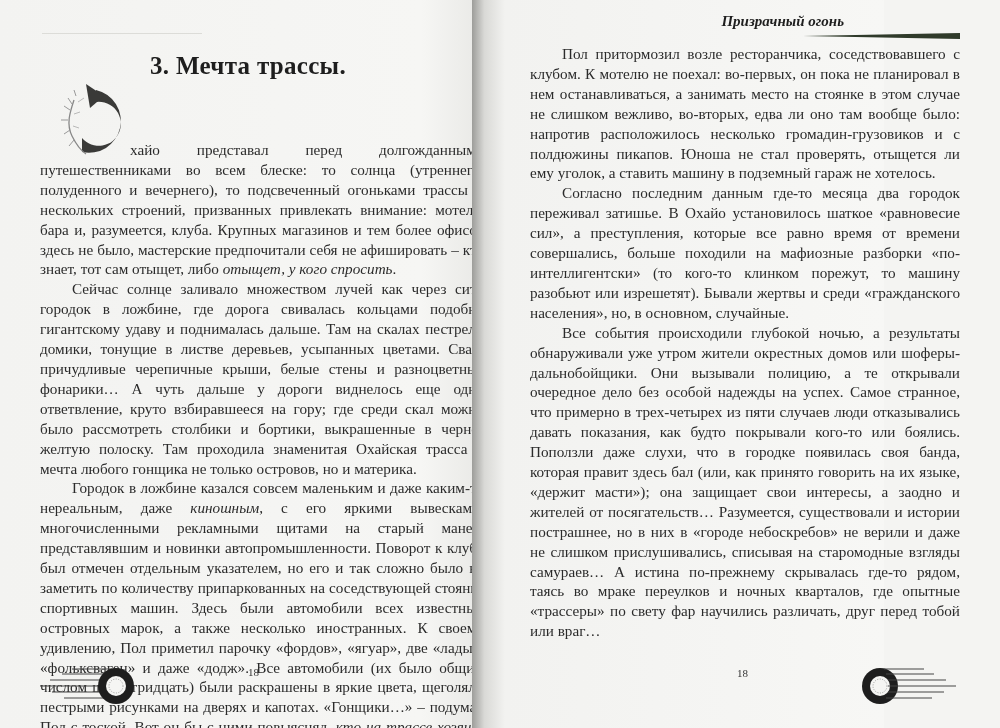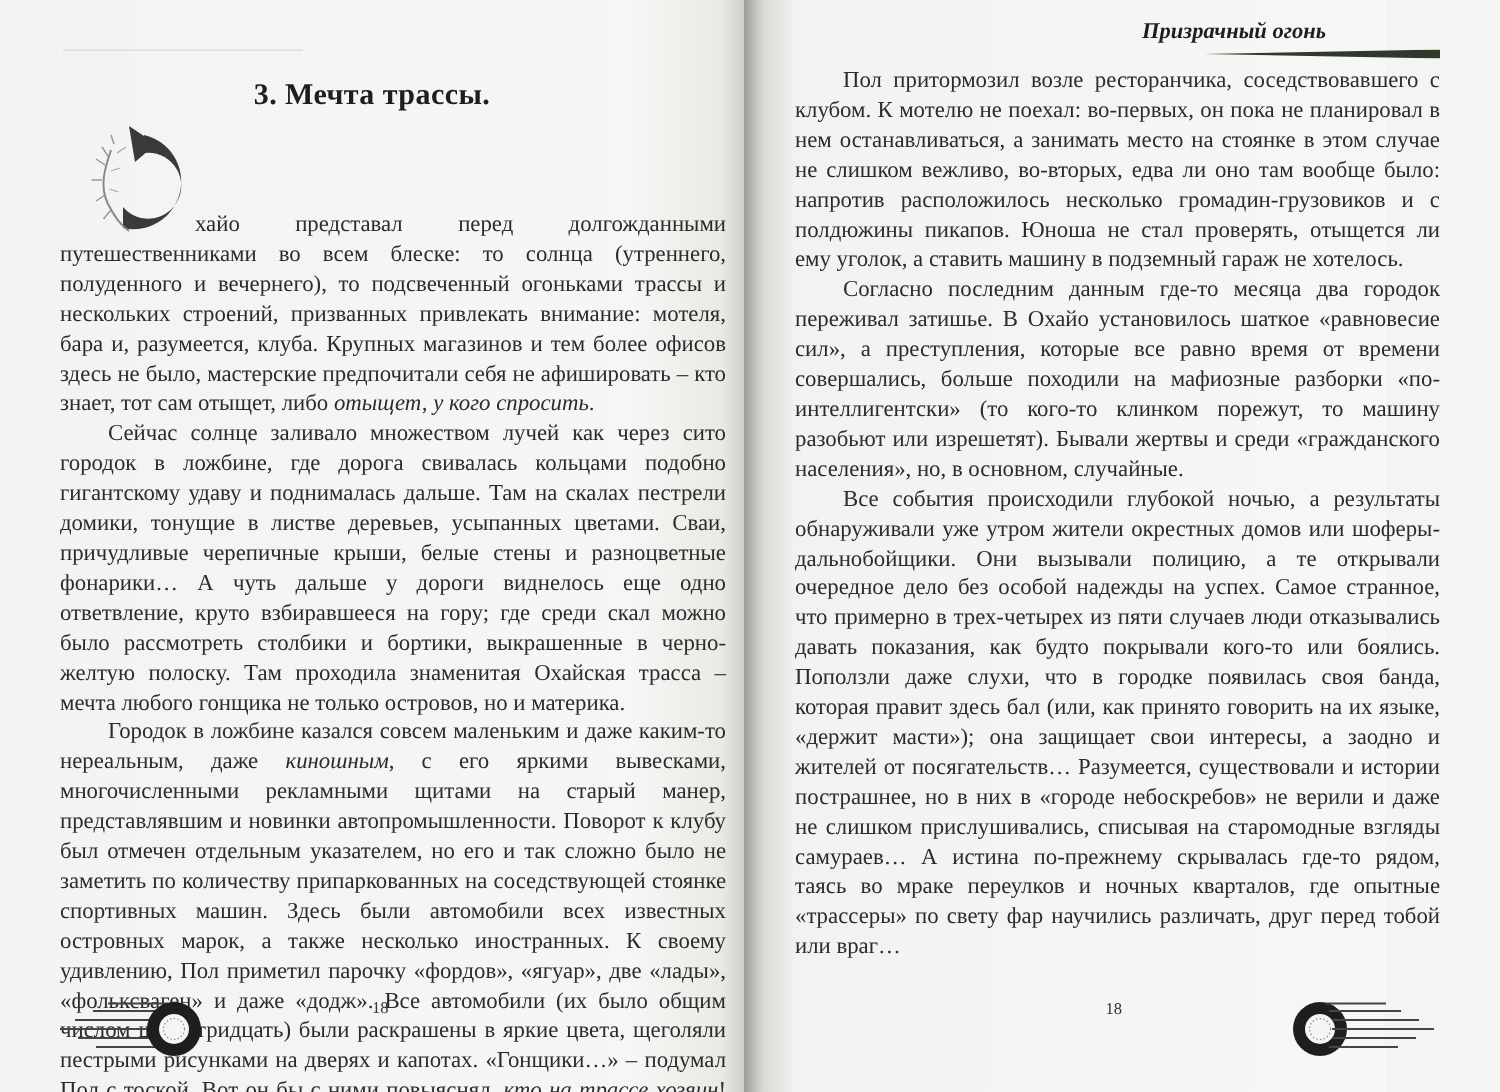--- a/index.html
+++ b/index.html
@@ -1,21 +1,21 @@
 <!DOCTYPE html>
 <html><head>
 <meta charset="utf-8">
 <style>
   html,body{margin:0;padding:0;}
   body{width:1000px;height:728px;overflow:hidden;background:#f4f4f2;position:relative;font-family:"Liberation Serif","DejaVu Serif",serif;color:#2a2a2a;}
   .page{position:absolute;top:0;height:728px;overflow:hidden;}
   .page-left{left:0;width:496px;background:linear-gradient(90deg,#f3f3f1 0%,#f6f6f4 85%,#e9e9e6 97%,#cfcfcb 100%);}
-  .page-right{left:496px;width:412px;background:linear-gradient(90deg,#9d9d9a 0%,#d9d9d6 3%,#f2f2f0 8%,#f7f7f5 100%);padding-left:16px;}
+  .page-right{left:472px;width:412px;background:linear-gradient(90deg,#9d9d9a 0%,#d9d9d6 3%,#f2f2f0 8%,#f7f7f5 100%);}
   .ghost-rule{position:absolute;left:42px;top:33px;width:160px;height:1px;background:#dcdcd8;}
-  .chapter-title{position:absolute;left:0;width:496px;top:52px;text-align:center;font-size:20px;font-weight:bold;color:#1e1e1e;letter-spacing:0.3px;}
+  .chapter-title{position:absolute;left:0;width:496px;top:52px;text-align:center;font-size:25px;font-weight:bold;color:#1e1e1e;letter-spacing:0.3px;}
   .dropcap{position:absolute;left:52px;top:80px;width:82px;height:80px;}
   .text{position:absolute;font-size:15.2px;line-height:19.9px;text-align:justify;color:#2b2b2b;}
   .text p{margin:0;}
   .indent{text-indent:32px;}
   .left-text{left:40px;top:140px;width:444px;}
   .first-para{text-indent:90px;}
   .right-text{left:530px;top:44px;width:430px;}
   .gap{height:20px;}
   .page-num{position:absolute;font-size:11px;color:#333;}
   .pn-left{left:248px;top:666px;}

